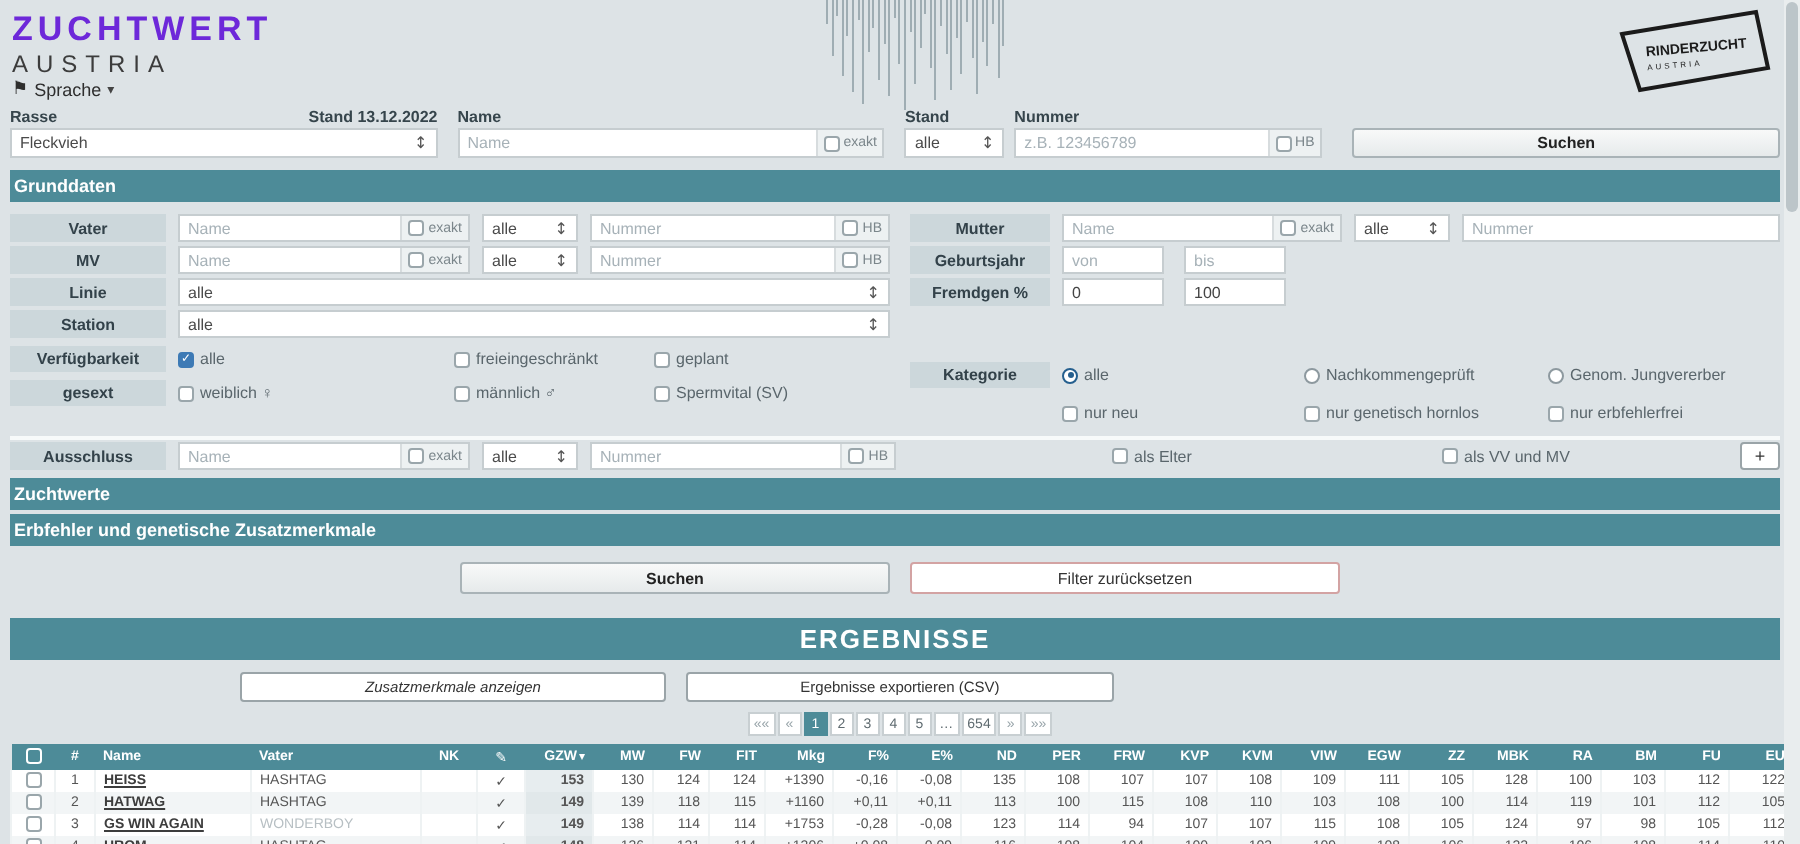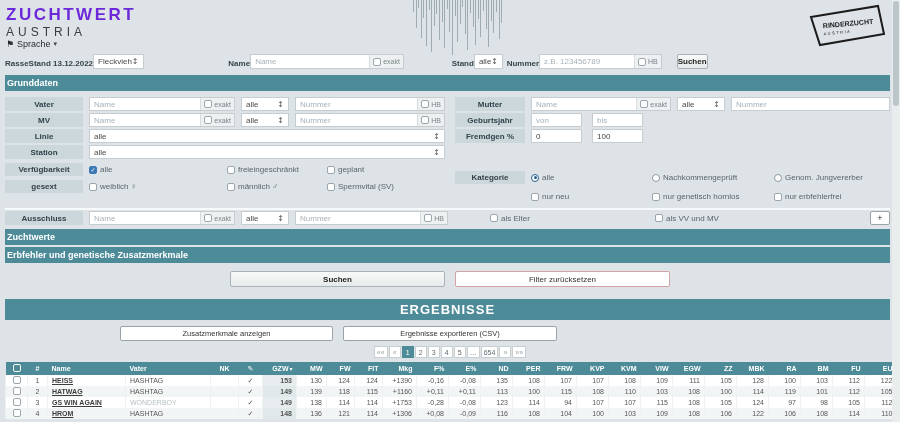--- a/index.html
+++ b/index.html
@@ -28,21 +28,21 @@
   .cb { display:inline-flex; width:8px; height:8px; border:1px solid #9aa6ab; background:#fff; border-radius:2px; align-items:center; justify-content:center; font-size:6px; color:#fff; flex:none; }
   .cb.on { background:#3d7ab5; border-color:#3d7ab5; }
   .radio { display:inline-block; width:8px; height:8px; border:1px solid #8d999f; background:#fff; border-radius:50%; position:relative; flex:none; }
   .radio.on { border-color:#255f8e; }
   .radio.on::after { content:""; position:absolute; left:1.5px; top:1.5px; width:3px; height:3px; border-radius:50%; background:#255f8e; }
   .opt { display:flex; align-items:center; gap:3px; font-size:8px; color:#5a666c; }
   .btn { display:flex; align-items:center; justify-content:center; background:linear-gradient(#f8f9f9,#e6eaeb); border:1px solid #a9b3b7; border-radius:2px; font-size:8px; font-weight:bold; color:#222; cursor:pointer; }
 
   
   .searchrow { display:flex; margin:2px 10px 0 5px; }
-  .sc { display:flex; flex-direction:row;align-items:flex-end; }
+  .sc { display:flex; flex-direction:column; }
   .sc-rasse { width:215px; margin-right:10px; }
   .sc-name { width:215px; margin-right:10px; }
   .sc-land { width:50px; margin-right:5px; }
   .sc-num { width:155px; margin-right:15px; }
   .sc-btn { width:215px; }
   .stand { font-size:8px; font-weight:bold; color:#36454c; }
 
   
   .sechead { margin:0 10px 0 5px; height:16px; line-height:16px; background:#4d8b98; color:#fff; font-size:9px; font-weight:bold; padding-left:2px; cursor:pointer; }
 
@@ -59,35 +59,35 @@
   .w-sel { width:48px; flex:none; }
   .w-grow { flex:1; }
   .w-yr { width:51px; flex:none; margin-right:4px; }
   .optrow { display:grid; align-items:center; height:13px; margin:3px 0 0 84px; }
   .gd-left .optrow { grid-template-columns:138px 100px auto; }
   .gd-right .optrow { grid-template-columns:121px 122px auto; margin-left:76px; }
   .spacer20 { height:22px; }
   .ausrow { display:flex; gap:6px; height:14px; margin-top:5px; border-top:2px solid #f7fafa; padding-top:4px; align-items:center; }
   .ausrow .igroup, .ausrow .sel { height:14px; }
   .aus-checks { flex:1; display:flex; align-items:center; }
-  .aus-checks .opt:first-child { margin-left:36px; width:165px; }
+  .aus-checks .opt:first-child { margin-left:102px; width:165px; }
   .plusbtn { width:20px; height:14px; background:#fff; border:1px solid #9aa4a8; border-radius:2px; font-size:9px; color:#333; display:flex; align-items:center; justify-content:center; cursor:pointer; }
 
   
   .actionrow { display:flex; margin:8px 10px 0 230px; gap:10px; }
   .actionrow .btn { width:215px; height:16px; }
   .btn-reset { background:#fff; border:1px solid #d3a3a3; font-weight:normal; color:#333; }
 
   
   .ergeb { margin:12px 10px 0 5px; height:21px; background:#4d8b98; color:#fff; font-size:13px; font-weight:bold; letter-spacing:1px; display:flex; align-items:center; justify-content:center; }
   .toolbar { display:flex; margin:6px 0 0 120px; gap:10px; }
   .tbtn { height:15px; background:#fff; border:1px solid #9aa4a8; border-radius:2px; font-size:7.5px; color:#333; display:flex; align-items:center; justify-content:center; cursor:pointer; }
   .tbtn.disabled { color:#b7c1c5; border-color:#ced6d9; }
   .tb-compare { width:215px; }
-  .tb-extras { width:213px; }
+  .tb-extras { width:213px;font-style:italic; }
   .tb-export { width:214px;text-align:center; }
   .pagination { display:flex; justify-content:center; gap:1px; margin-top:5px; }
   .pgi { min-width:12px; height:12px; padding:0 2px; background:#fff; border:1px solid #c8cfd2; font-size:7px; color:#5f6b70; display:flex; align-items:center; justify-content:center; cursor:pointer; }
   .pgi.act { background:#4d8b98; border-color:#4d8b98; color:#fff; }
   .pgi.arr { color:#9aa6ab; }
 
   
   table.results { margin:4px 0 0 5px; width:890px; border-collapse:collapse; table-layout:fixed; font-size:7px; }
   table.results th { background:#4d8b98; color:#fff; font-size:7px; font-weight:bold; height:13px; padding:0 4px; white-space:nowrap; overflow:hidden; cursor:pointer; }
   table.results td { height:11px; padding:0 4px; color:#555; white-space:nowrap; overflow:hidden; border-left:1px solid #eef2f3; }

